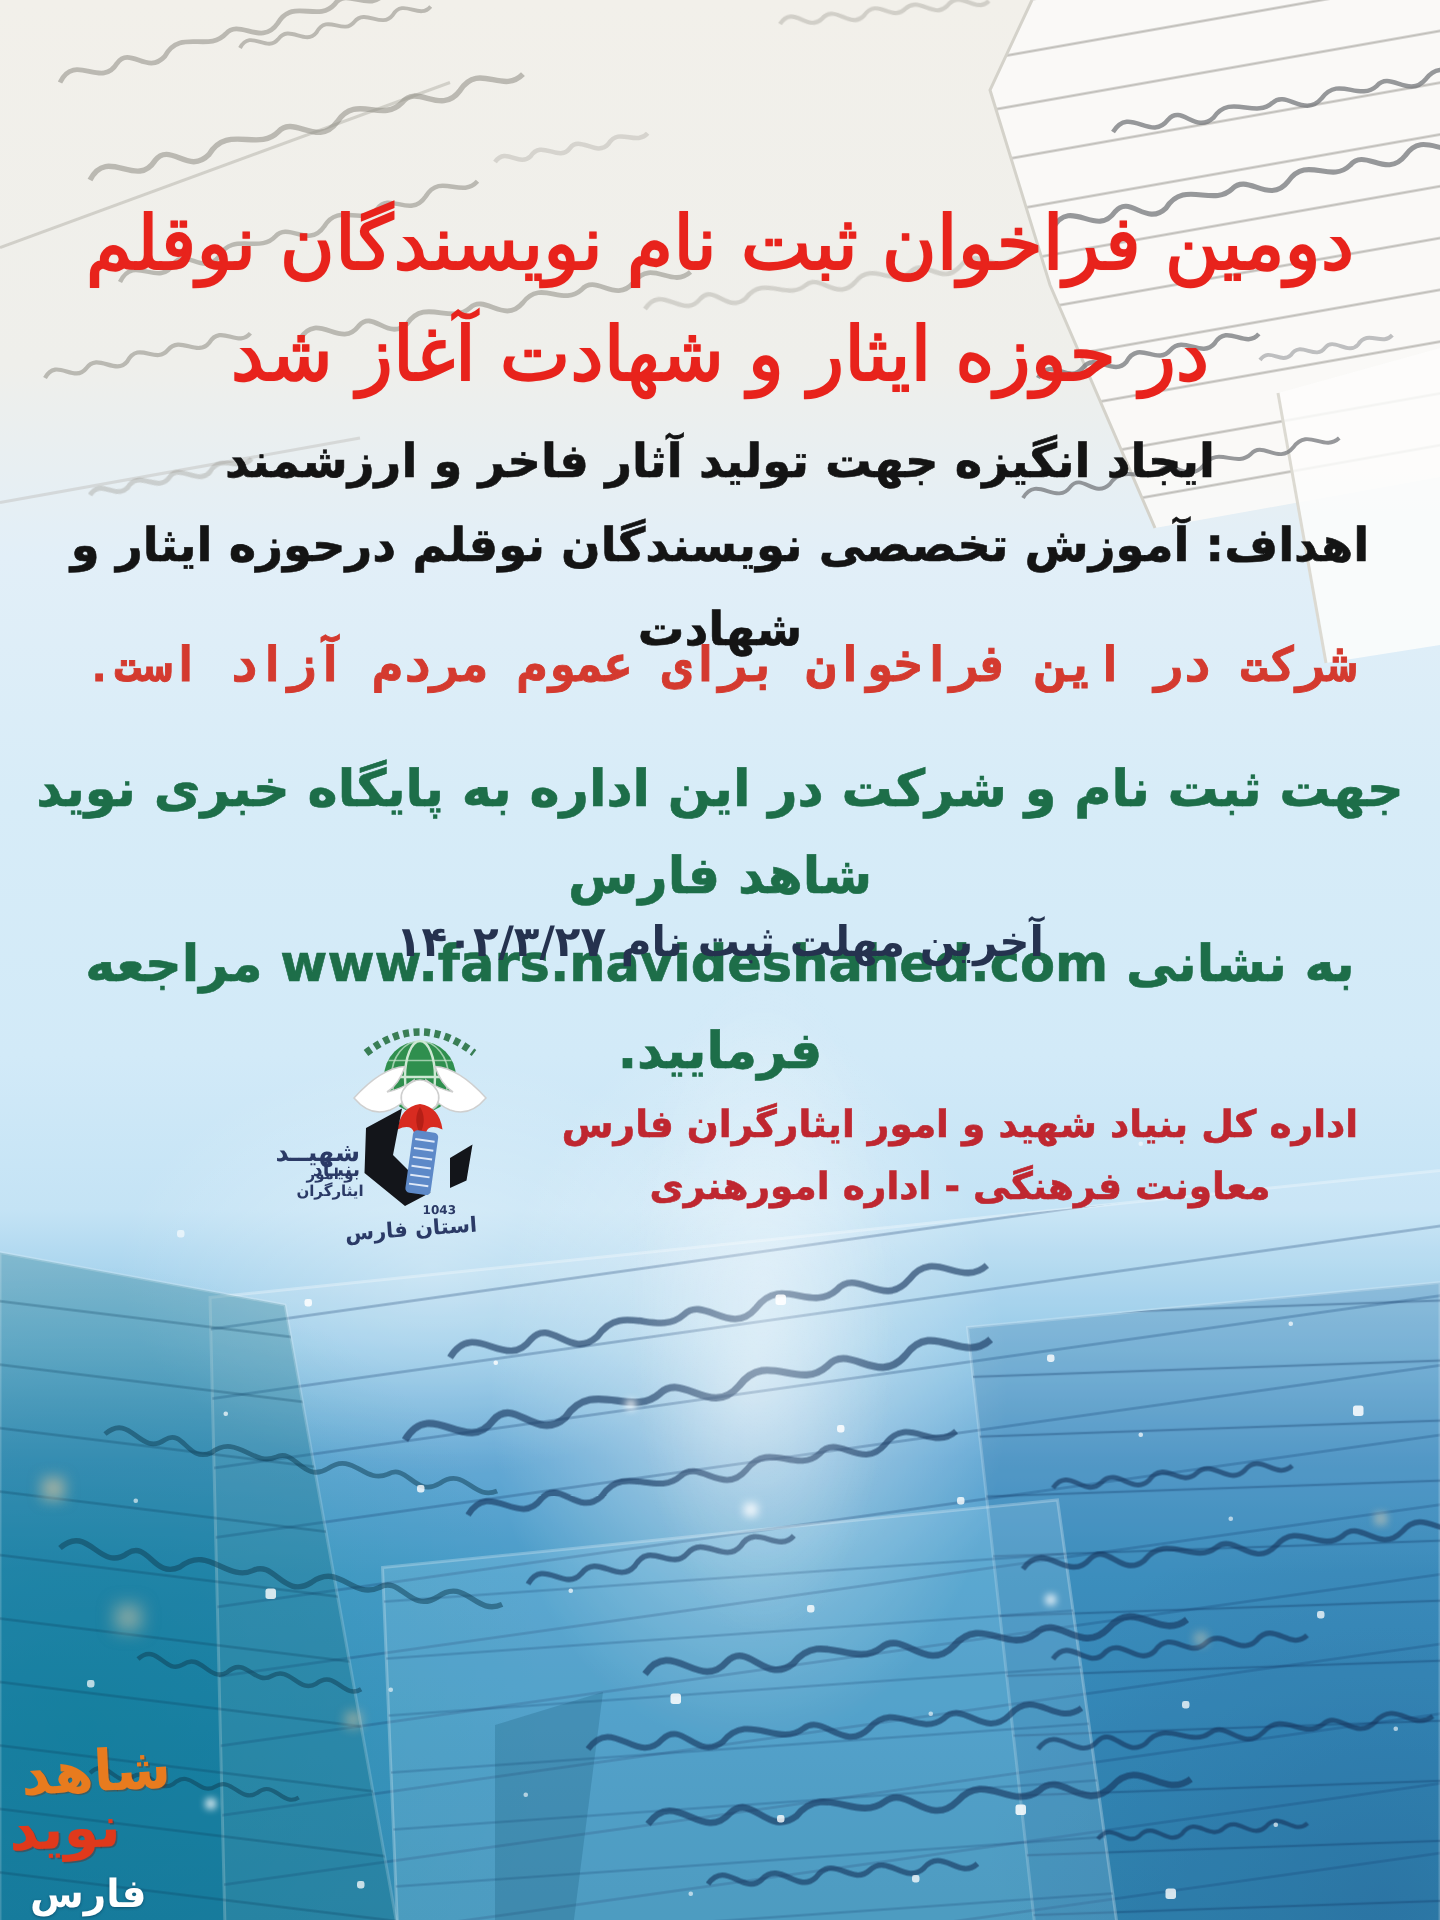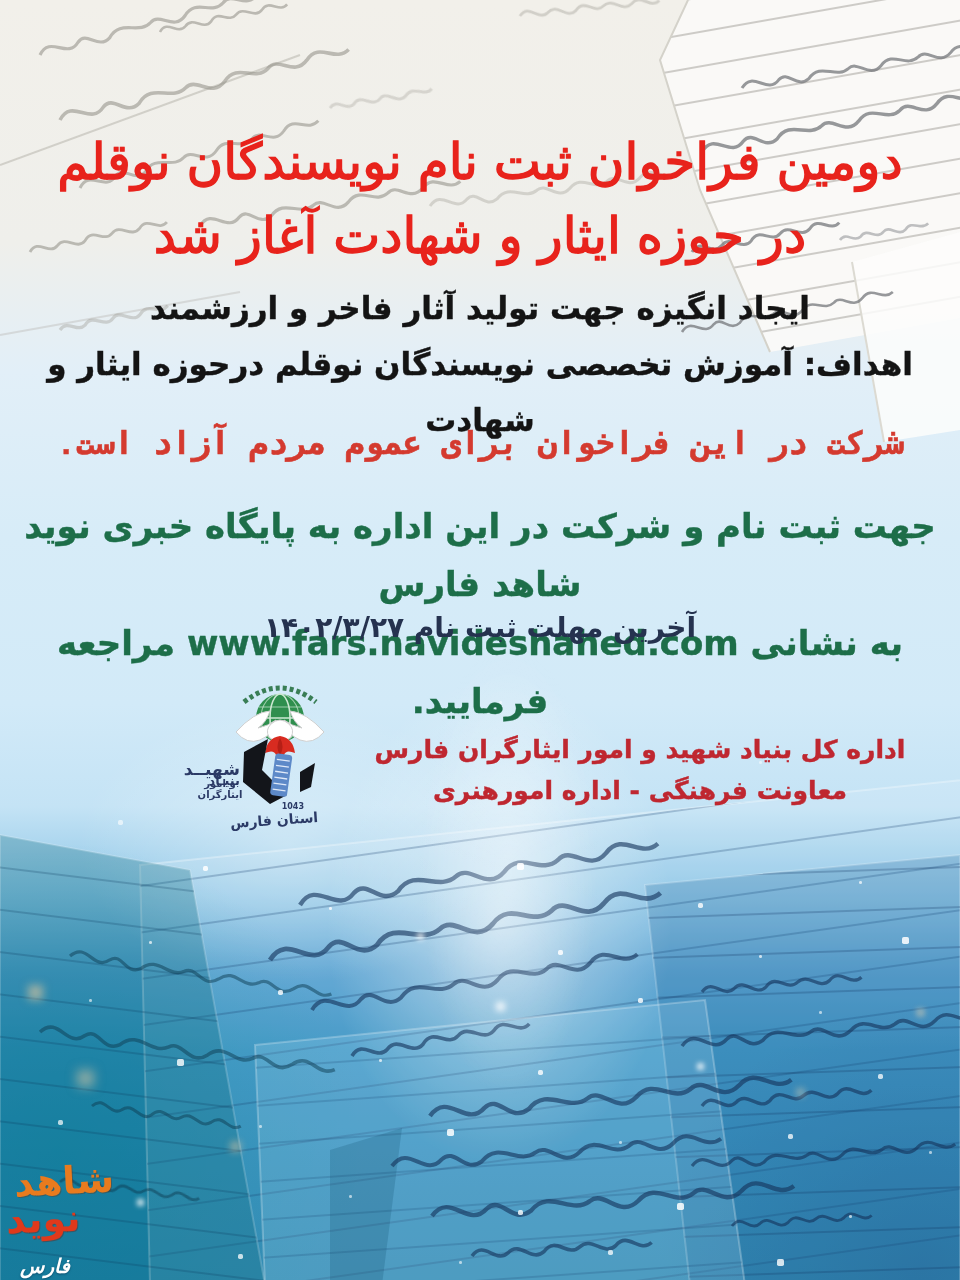--- a/index.html
+++ b/index.html
@@ -71,21 +71,21 @@
   .l3{right:92px;top:122px;font-size:10px;}
   .l4{right:40px;top:146px;font-size:8px;}
   .l5{right:26px;top:156px;font-size:14px;transform:rotate(-4deg);}
   
   .wm{position:absolute;left:4px;top:1156px;width:116px;height:120px;z-index:6;}
   .wm span{position:absolute;font-weight:900;line-height:1;}
   .wm .w-shahed{right:6px;top:6px;font-size:38px;color:#e87b1e;transform:rotate(-3deg);
     text-shadow:1px 1px 0 rgba(120,40,0,.35);}
   .wm .w-navid{left:2px;top:44px;font-size:38px;color:#e0391b;transform:rotate(-2deg);
     text-shadow:1px 1px 0 rgba(120,20,0,.35);}
-  .wm .w-fars{left:16px;bottom:0;font-size:20px;color:#ffffff;text-shadow:0 1px 2px rgba(0,40,70,.5);font-style:italic;}
+  .wm .w-fars{left:16px;bottom:0;font-size:26px;color:#ffffff;text-shadow:0 1px 2px rgba(0,40,70,.5);}
 </style>
 </head>
 <body>
 
 <div class="poster">
 
   <div class="bg"></div>
 
   <svg class="artwork" width="960" height="1280" viewBox="0 0 960 1280" aria-hidden="true">
     <defs>

